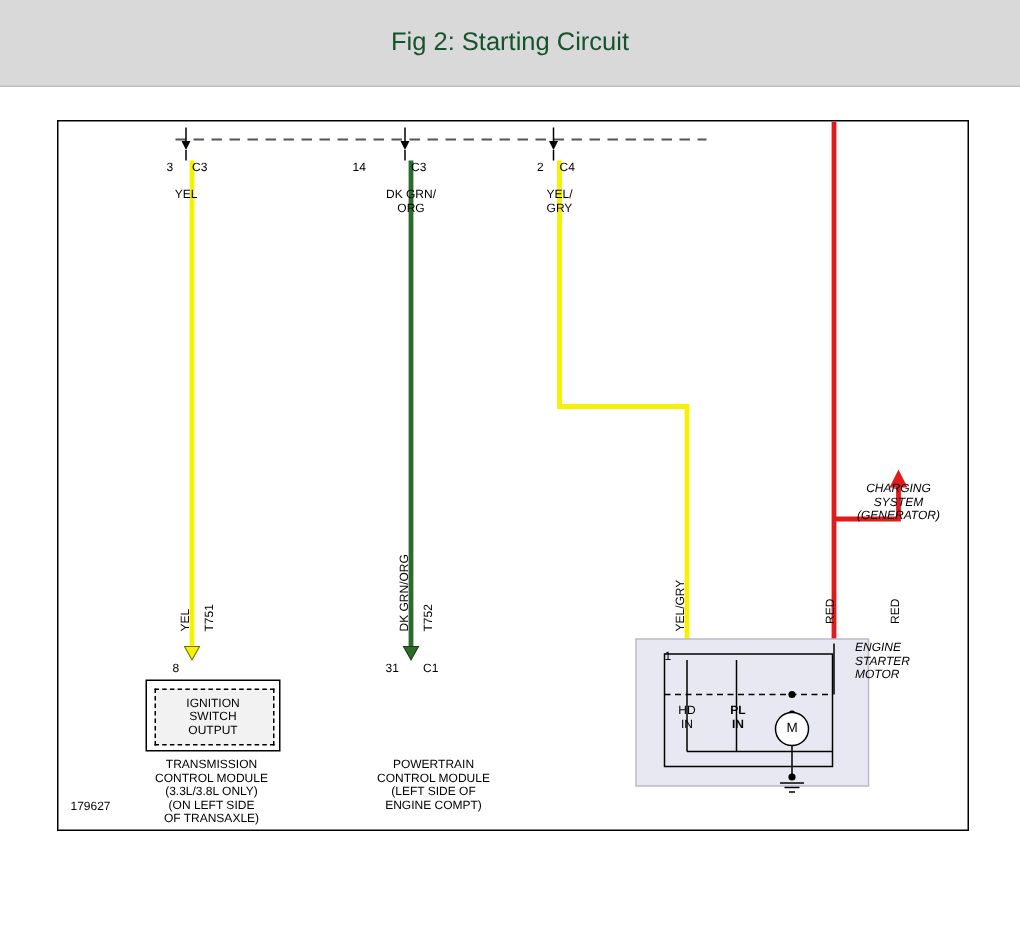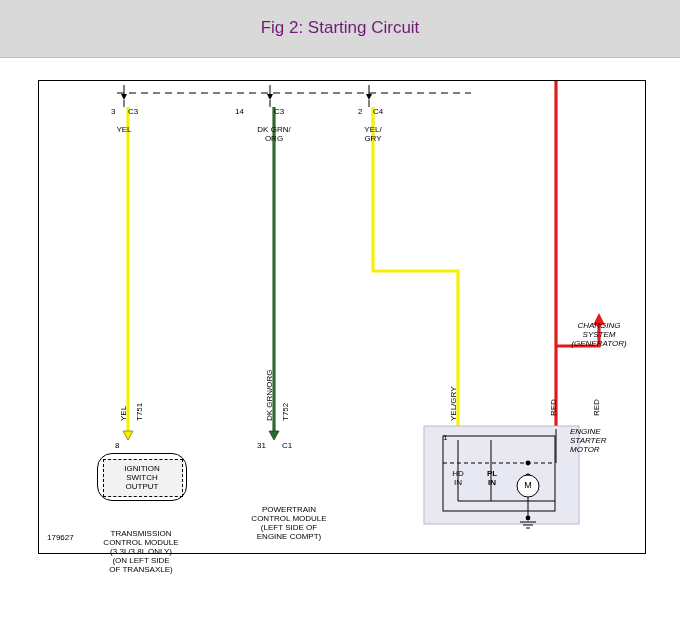--- a/index.html
+++ b/index.html
@@ -22,21 +22,21 @@
     width: 680px; height: 57px;
     background: #d9d9d9;
     border-bottom: 1px solid #bfbfbf;
   }
   #title-text {
     position: absolute;
     left: 0; top: 18px;
     width: 680px;
     text-align: center;
     font-size: 17px;
-    color: #701a75;
+    color: #14532d;
     font-family: "Liberation Sans", sans-serif;
   }
   
   #frame {
     position: absolute;
     left: 38px; top: 80px;
     width: 606px; height: 472px;
     border: 1.5px solid #000000;
     background: #ffffff;
   }
@@ -161,27 +161,27 @@
 
     <div class="lbl vert" style="left:226px; top:340px;">DK GRN/ORG</div>
     <div class="lbl vert" style="left:242px; top:340px;">T752</div>
 
     <div class="lbl vert" style="left:410px; top:340px;">YEL/GRY</div>
 
     <div class="lbl vert" style="left:510px; top:335px;">RED</div>
     <div class="lbl vert" style="left:553px; top:335px;">RED</div>
 
     <div class="lbl" style="left:76px; top:360px;">8</div>
-    <div class="modbox" style="left:58px; top:372px; width:88px; height:46px;border-radius:15px;">
+    <div class="modbox" style="left:58px; top:372px; width:88px; height:46px;">
       <div class="box dashed" style="left:5px; top:5px; width:78px; height:36px; background:#f2f2f2;"></div>
       <div class="lbl c" style="left:5px; top:10px; width:78px;">IGNITION
 SWITCH
 OUTPUT</div>
     </div>
-    <div class="lbl c" style="left:38px; top:448px; width:128px;text-align:center;">TRANSMISSION
+    <div class="lbl c" style="left:38px; top:424px; width:128px;text-align:center;">TRANSMISSION
 CONTROL MODULE
 (3.3L/3.8L ONLY)
 (ON LEFT SIDE
 OF TRANSAXLE)</div>
 
     <div class="lbl" style="left:218px; top:360px;">31</div>
     <div class="lbl" style="left:243px; top:360px;">C1</div>
     <div class="lbl c" style="left:186px; top:424px; width:128px;">POWERTRAIN
 CONTROL MODULE
 (LEFT SIDE OF

